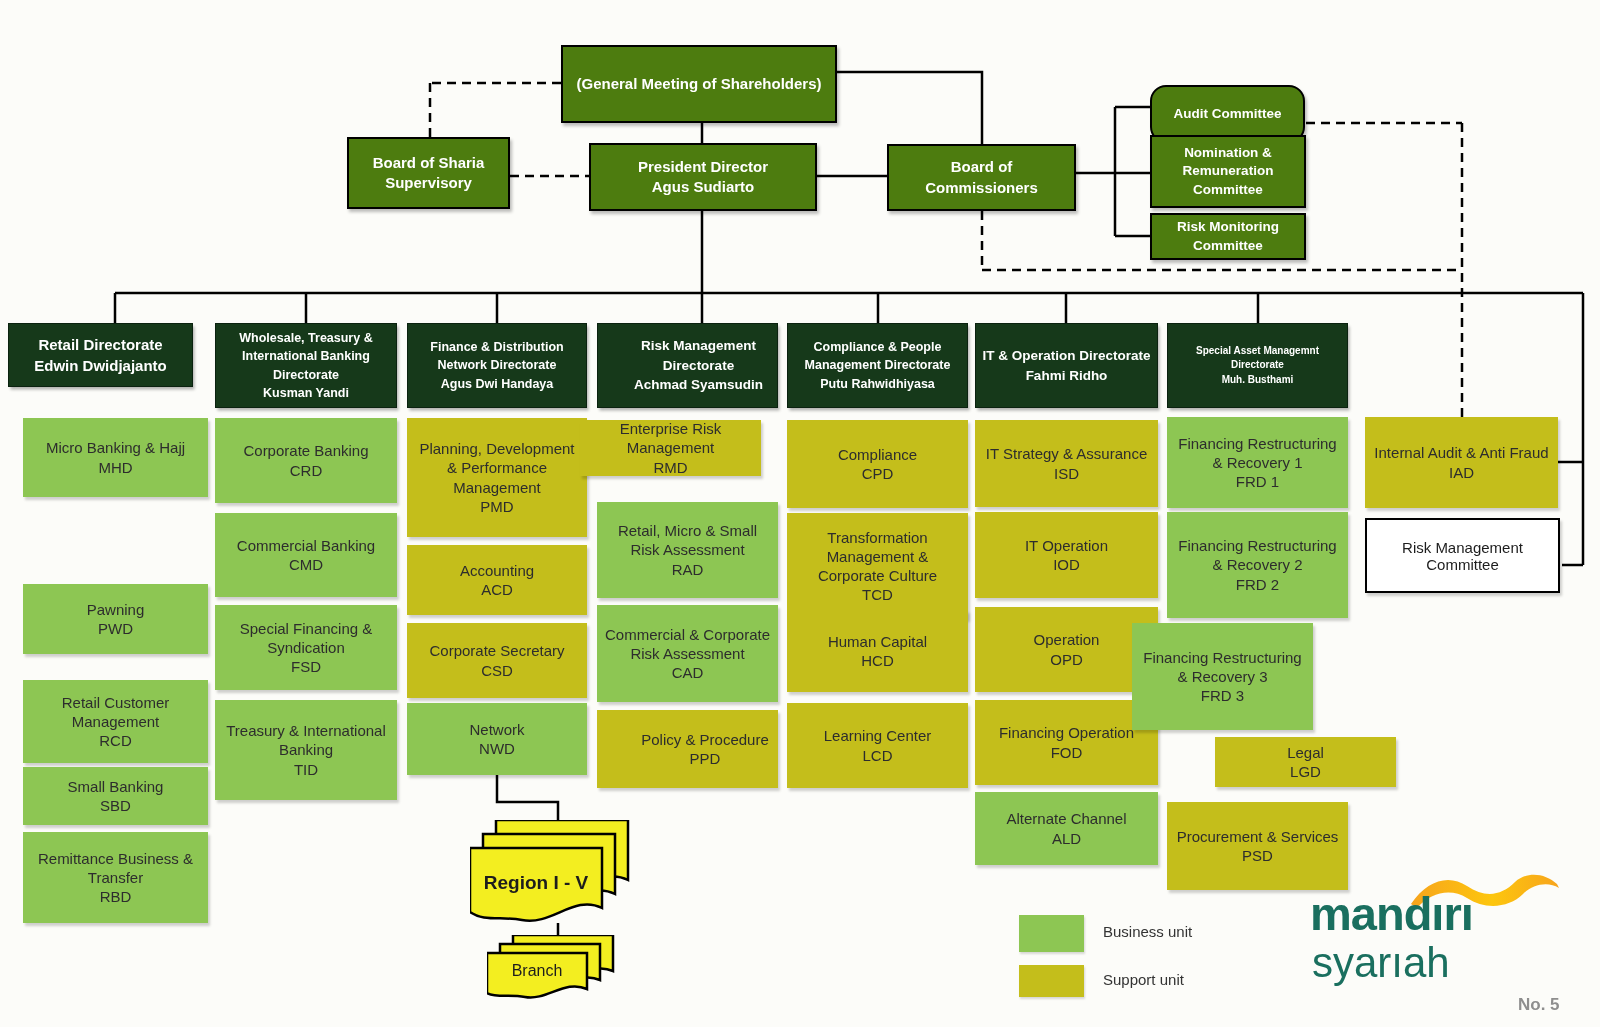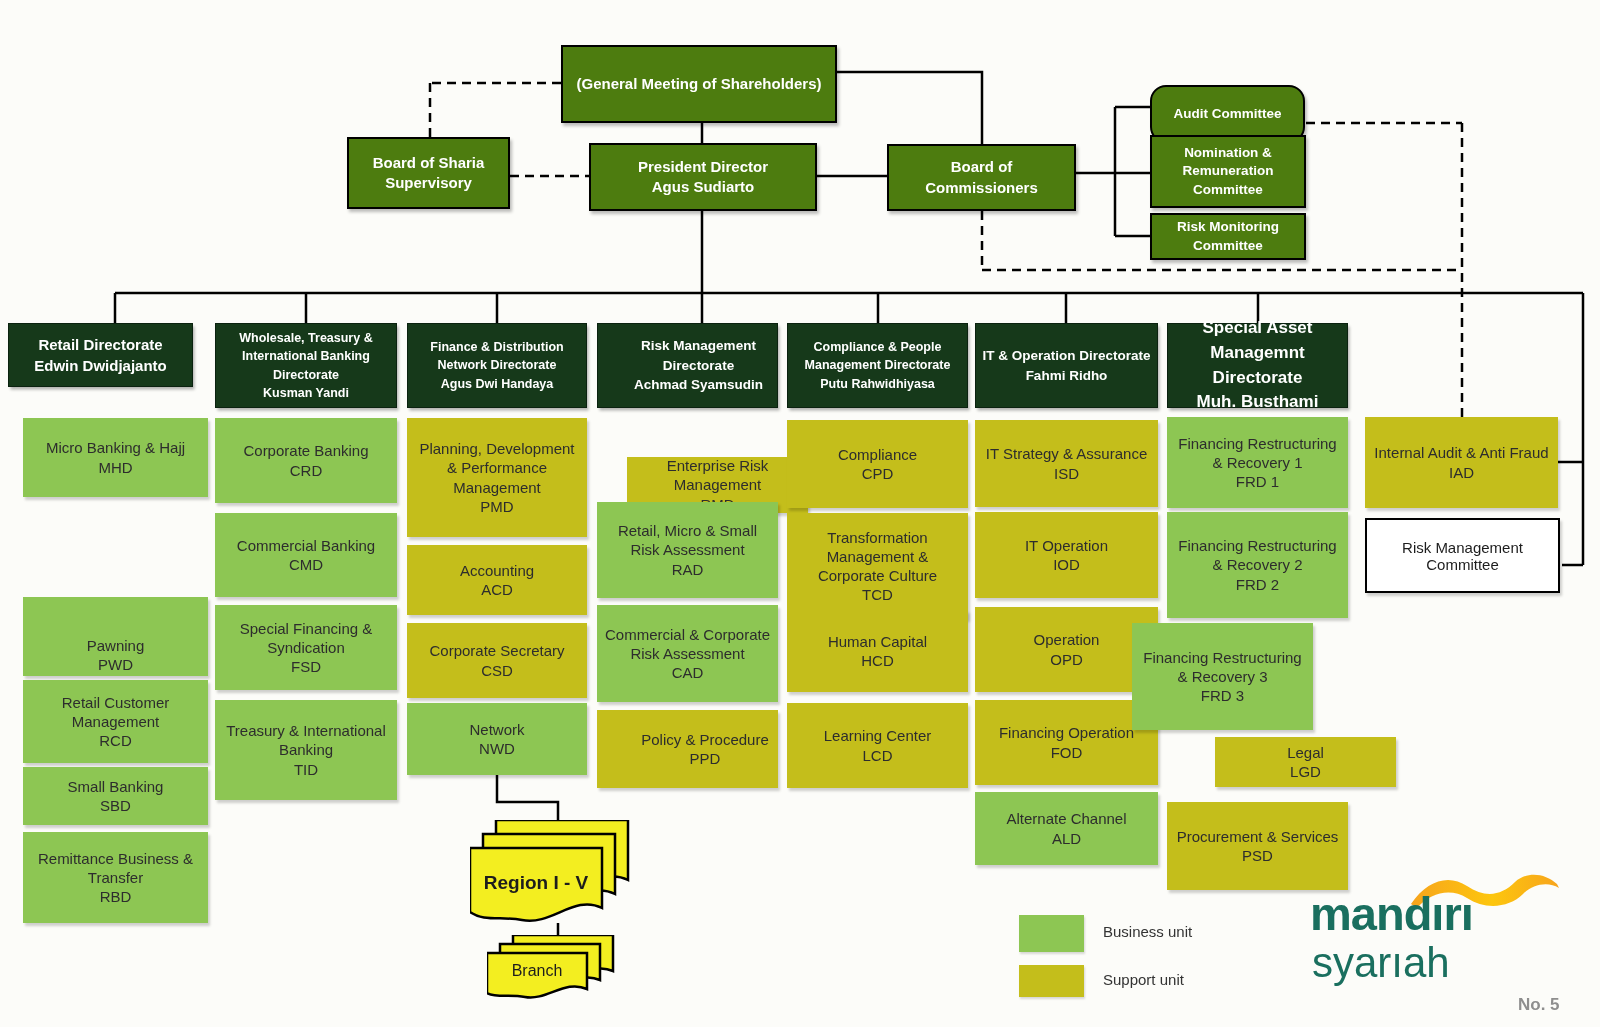--- a/index.html
+++ b/index.html
@@ -103,30 +103,30 @@
     <span>Achmad Syamsudin</span>
   </div>
   <div class="box hdr" style="left:787px;top:323px;width:181px;height:85px;">
     <span>Compliance &amp; People Management Directorate</span>
     <span>Putu Rahwidhiyasa</span>
   </div>
   <div class="box hdr" style="left:975px;top:323px;width:183px;height:85px;font-size:13.5px;">
     <span>IT &amp; Operation Directorate</span>
     <span>Fahmi Ridho</span>
   </div>
-  <div class="box hdr" style="left:1167px;top:323px;width:181px;height:85px;font-size:17px;">
+  <div class="box hdr" style="left:1167px;top:323px;width:181px;height:85px;font-size:10px;">
     <span>Special Asset Managemnt Directorate</span>
     <span>Muh. Busthami</span>
   </div>
 
   <div class="box unit business" style="left:23px;top:418px;width:185px;height:79px;">
     <span>Micro Banking &amp; Hajj</span>
     <span>MHD</span>
   </div>
-  <div class="box unit business" style="left:23px;top:597px;width:185px;height:79px;justify-content:flex-end;">
+  <div class="box unit business" style="left:23px;top:584px;width:185px;height:70px;">
     <span>Pawning</span>
     <span>PWD</span>
   </div>
   <div class="box unit business" style="left:23px;top:680px;width:185px;height:83px;">
     <span>Retail Customer Management</span>
     <span>RCD</span>
   </div>
   <div class="box unit business" style="left:23px;top:767px;width:185px;height:58px;">
     <span>Small Banking</span>
     <span>SBD</span>
@@ -163,21 +163,21 @@
   </div>
   <div class="box unit support" style="left:407px;top:623px;width:180px;height:75px;">
     <span>Corporate Secretary</span>
     <span>CSD</span>
   </div>
   <div class="box unit business" style="left:407px;top:703px;width:180px;height:72px;">
     <span>Network</span>
     <span>NWD</span>
   </div>
 
-  <div class="box unit support" style="left:627px;top:420px;width:181px;height:56px;margin-top:37px;">
+  <div class="box unit support" style="left:580px;top:420px;width:181px;height:56px;">
     <span>Enterprise Risk Management</span>
     <span>RMD</span>
   </div>
   <div class="box unit business" style="left:597px;top:502px;width:181px;height:96px;">
     <span>Retail, Micro &amp; Small Risk Assessment</span>
     <span>RAD</span>
   </div>
   <div class="box unit business" style="left:597px;top:605px;width:181px;height:97px;">
     <span>Commercial &amp; Corporate Risk Assessment</span>
     <span>CAD</span>

